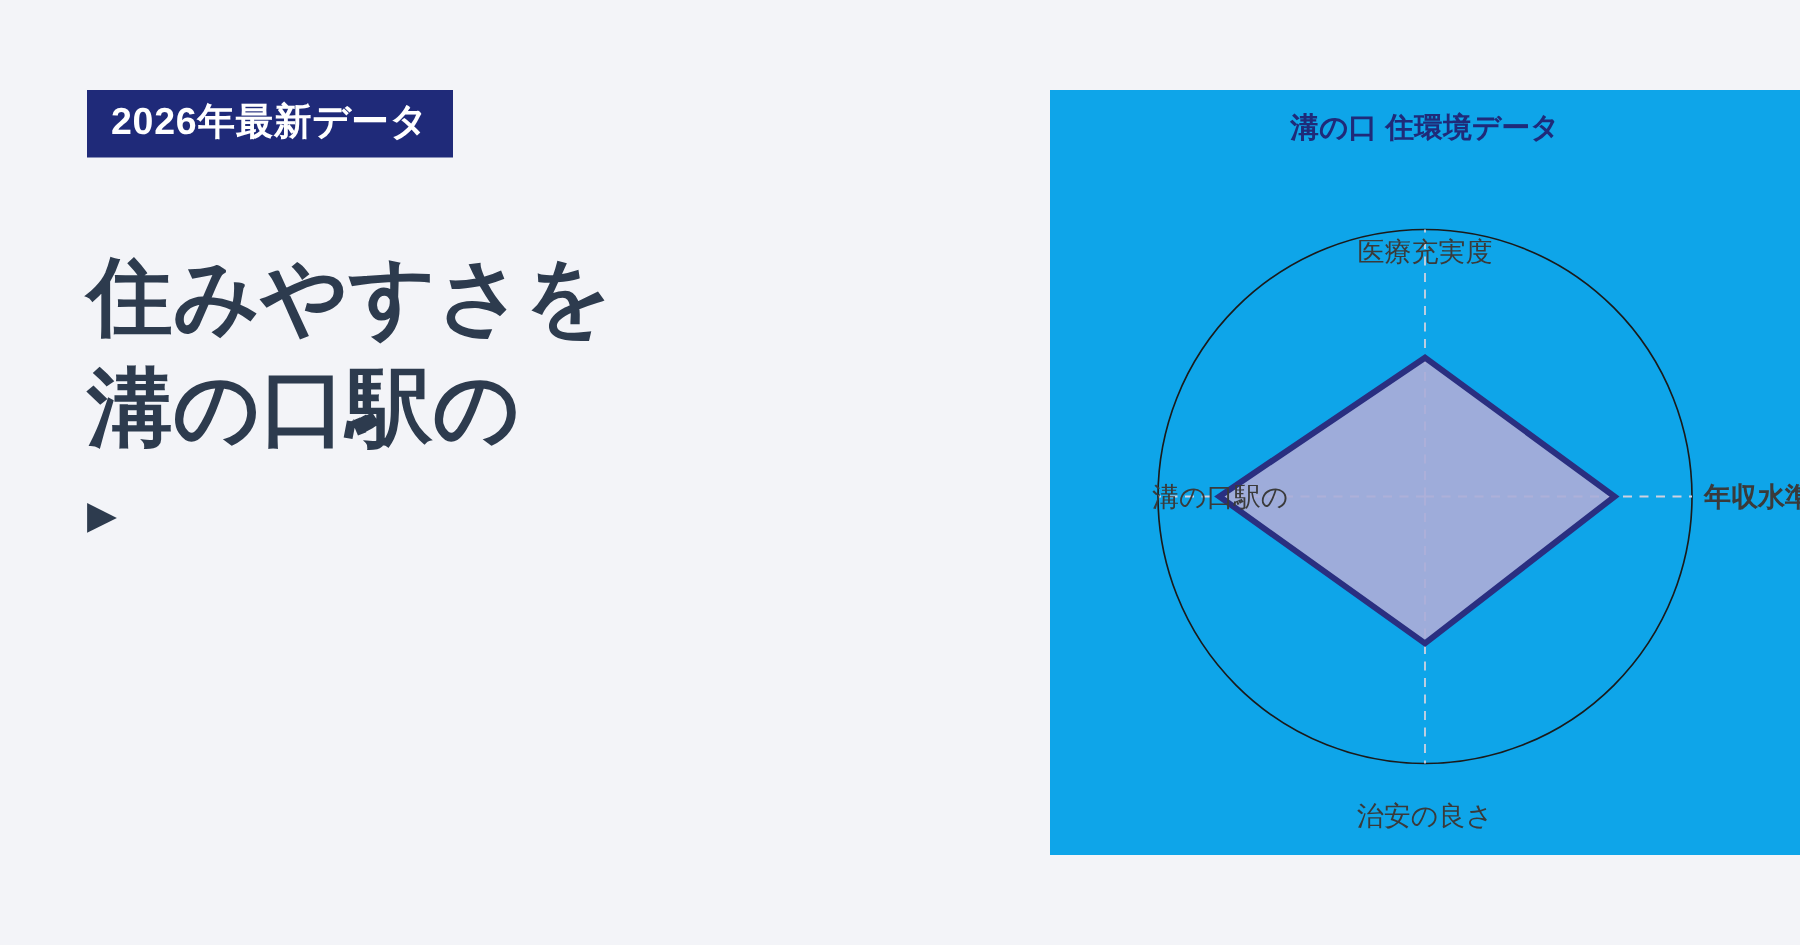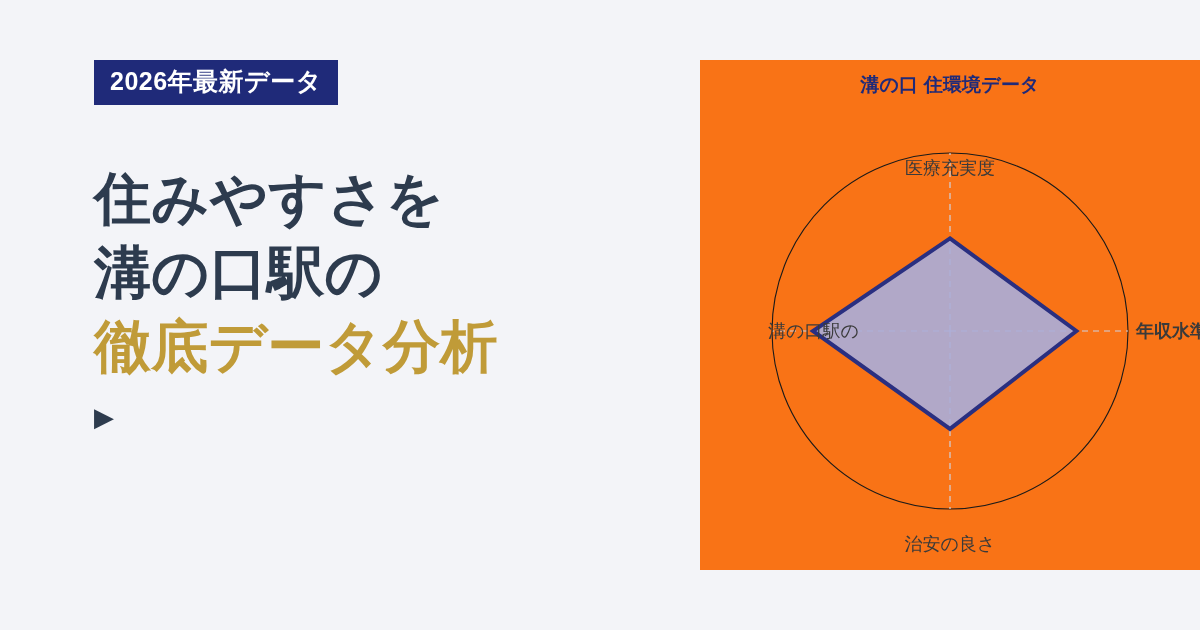--- a/index.html
+++ b/index.html
@@ -24,21 +24,20 @@
     height:630px;
     background:#f3f4f8;
   }
 
   
   .left-col {
     position:absolute;
     left:58px;
     top:60px;
     width:640px;
-    margin-left:36px;
   }
 
   .badge {
     display:inline-block;
     background:#1f2a79;
     color:#ffffff;
     font-size:25px;
     font-weight:bold;
     letter-spacing:0.02em;
     padding:9px 16px 11px 16px;
@@ -82,21 +81,21 @@
     transform:translateY(-1px);
   }
 
   
   .chart-panel {
     position:absolute;
     left:700px;
     top:60px;
     width:500px;
     height:510px;
-    background:#f97316;
+    background:#0ea5e9;
   }
 
   .chart-title {
     position:absolute;
     top:12px;
     left:0;
     width:100%;
     text-align:center;
     font-size:19px;
     font-weight:bold;
@@ -133,21 +132,20 @@
 
 <div class="canvas">
 
   <div class="left-col">
 
     <div class="badge">2026年最新データ</div>
 
     <div class="headline">
       <span class="headline-line">住みやすさを</span>
       <span class="headline-line">溝の口駅の</span>
-      <span class="headline-accent">徹底データ分析</span>
     </div>
 
     <div class="subline">
       <span class="sub-arrow">▶</span>
     </div>
 
   </div>
 
   <div class="chart-panel">
 

